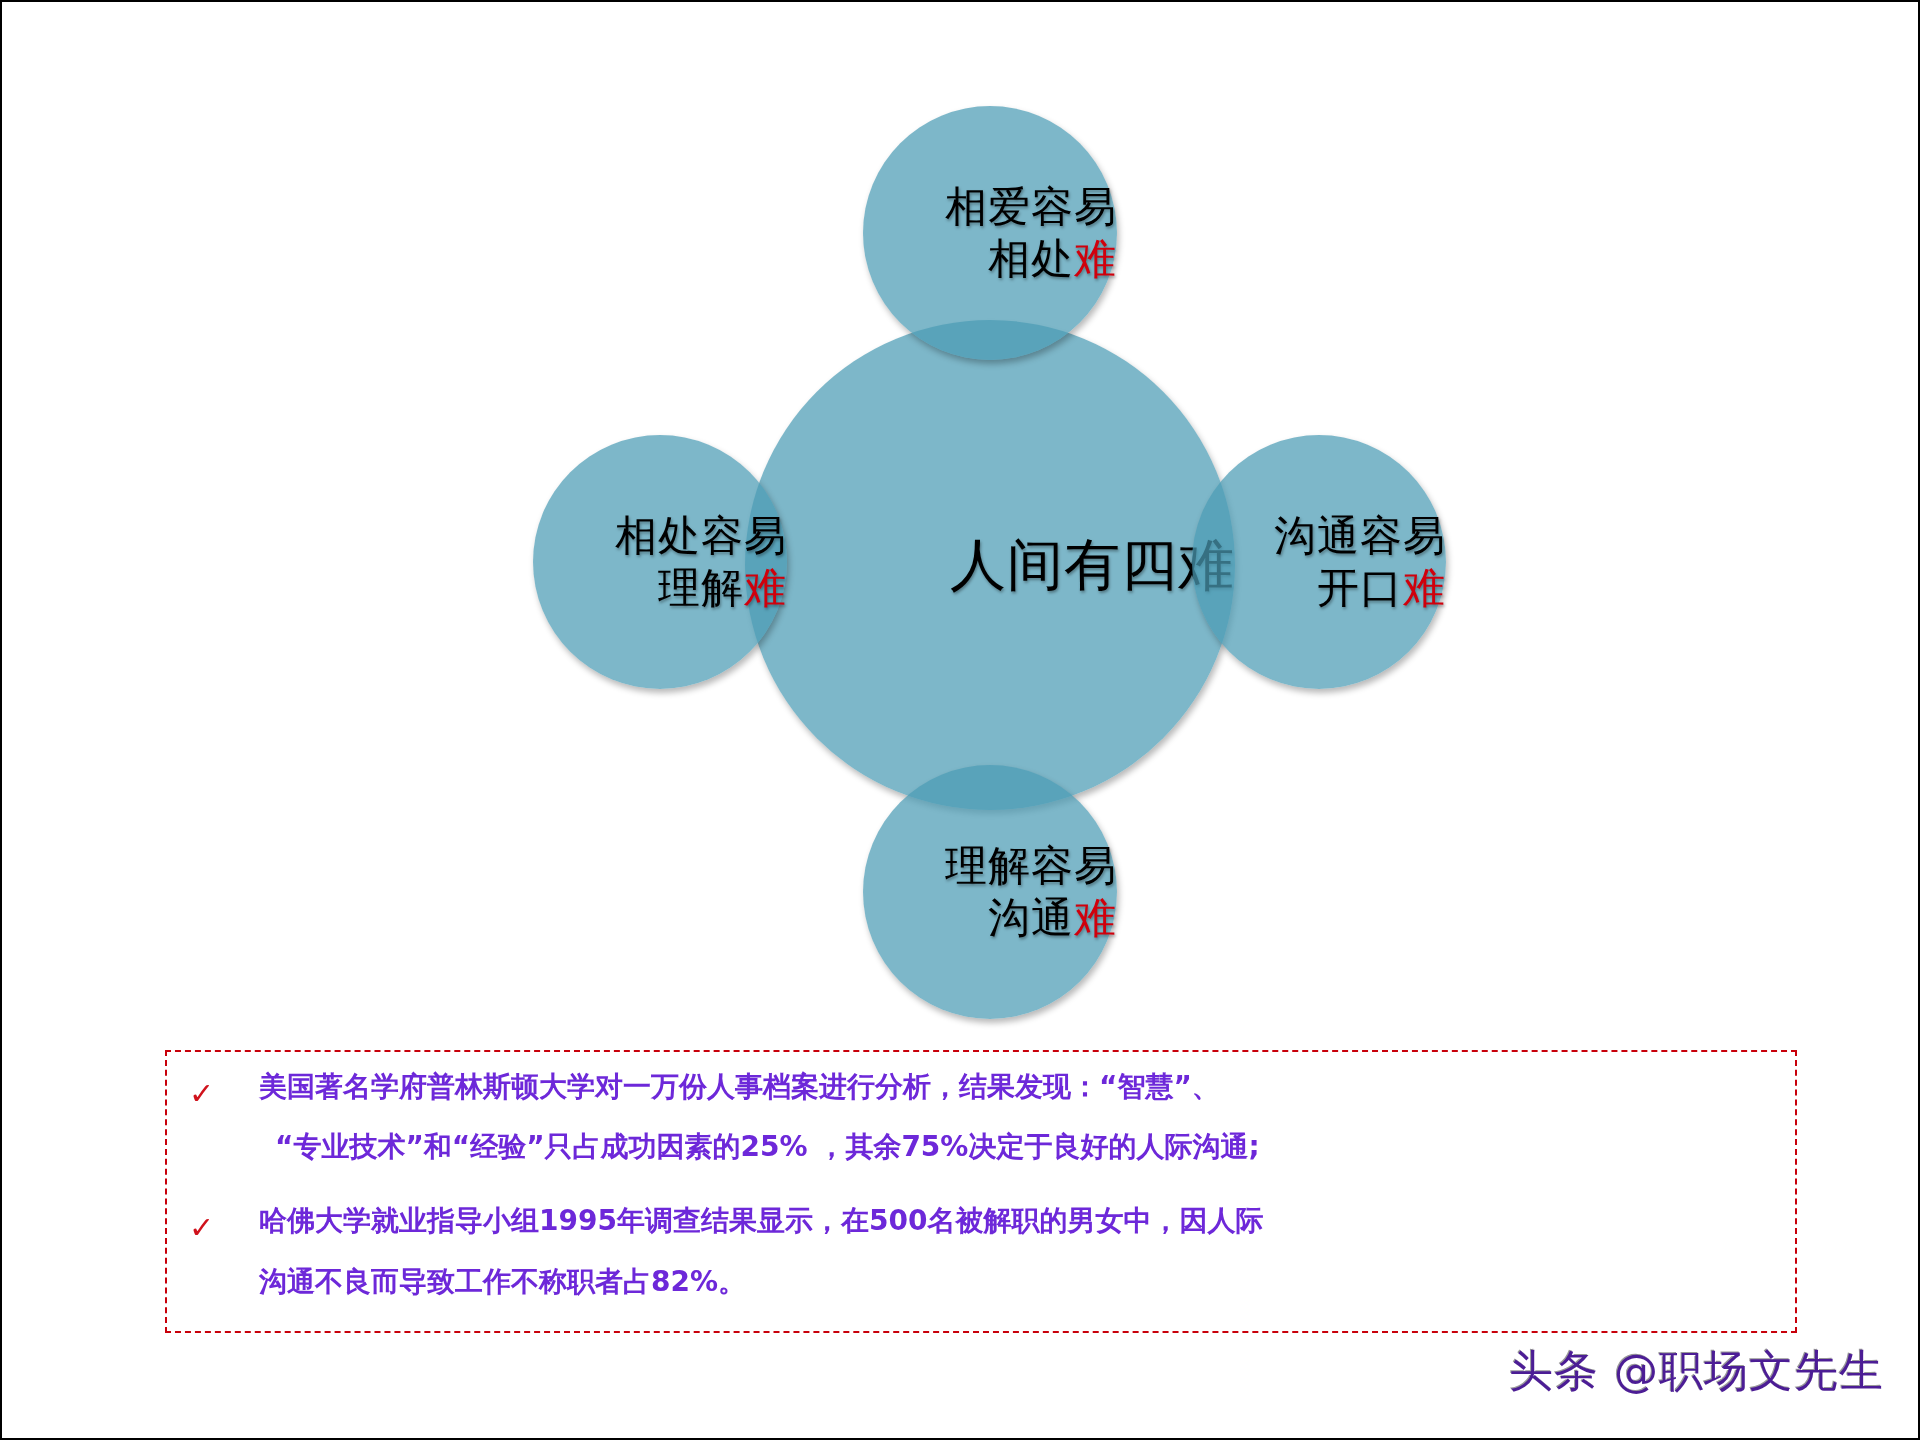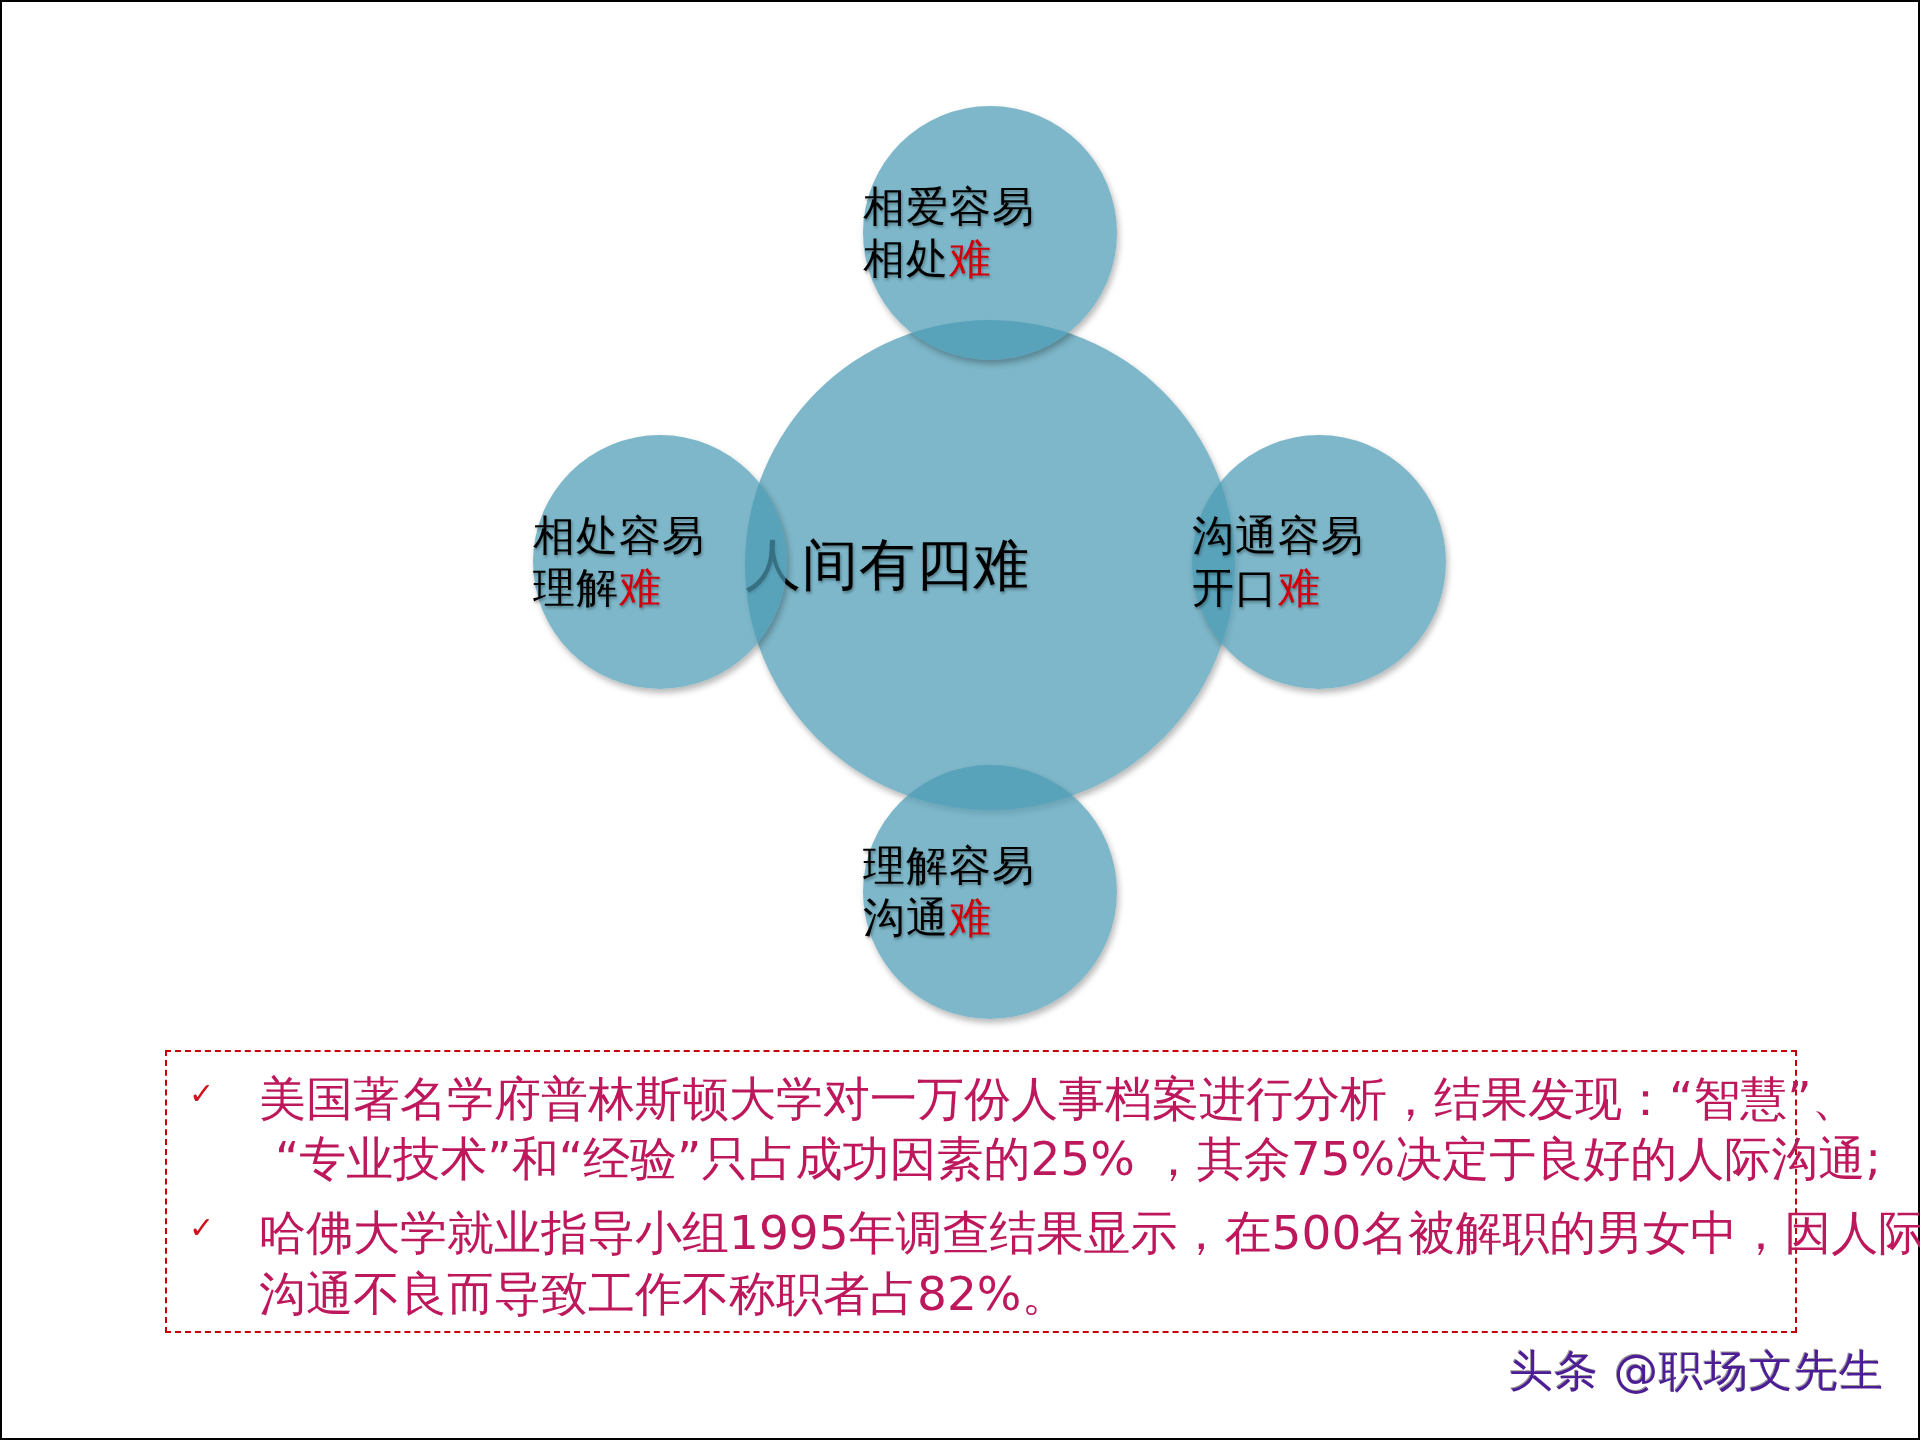--- a/index.html
+++ b/index.html
@@ -2,31 +2,31 @@
 <html><head>
 <meta charset="utf-8">
 <style>
   html, body { margin:0; padding:0; background:#fff; }
   body { width:1920px; height:1440px; position:relative; overflow:hidden;
          font-family:"DejaVu Sans","Liberation Sans",sans-serif; }
   .frame { position:absolute; left:0; top:0; width:1916px; height:1436px; border:2px solid #000; }
   .circle { position:absolute; border-radius:50%;
             background:rgba(75,155,180,0.72);
             box-shadow: 2px 4px 6px rgba(0,0,0,0.28);
-            display:flex; flex-direction:column; align-items:flex-start; justify-content:center;
+            display:flex; flex-direction:column; align-items:flex-end; justify-content:center;
             text-align:center; }
   .ctext { font-size:42px; line-height:52px; color:#000; letter-spacing:1px;
            text-shadow: 1px 2px 3px rgba(0,0,0,0.35); }
   .hard { color:#d0000c; }
   .center-text { font-size:56px; }
   .box { position:absolute; left:165px; top:1050px; width:1632px; height:283px;
          border:2px dashed #c8000a; box-sizing:border-box; }
   .item { position:absolute; left:0; right:0; }
   .check { position:absolute; left:22px; color:#d0121c; font-size:30px; }
-  .line { position:absolute; left:92px; font-size:47px; color:#be185d; white-space:nowrap; }
+  .line { position:absolute; left:92px; font-size:28px; color:#6d28d9; white-space:nowrap;font-weight:bold; }
   .watermark { position:absolute; right:36px; top:1342px; font-size:44px; color:#4c1d95;
                letter-spacing:1px; text-shadow:1px 1px 0 #fff, -1px -1px 0 #999; }
 </style>
 </head>
 <body>
 
 <div class="frame"></div>
 
 <div class="circle" style="left:745px; top:320px; width:490px; height:490px;">
   <div class="ctext center-text">人间有四难</div>

